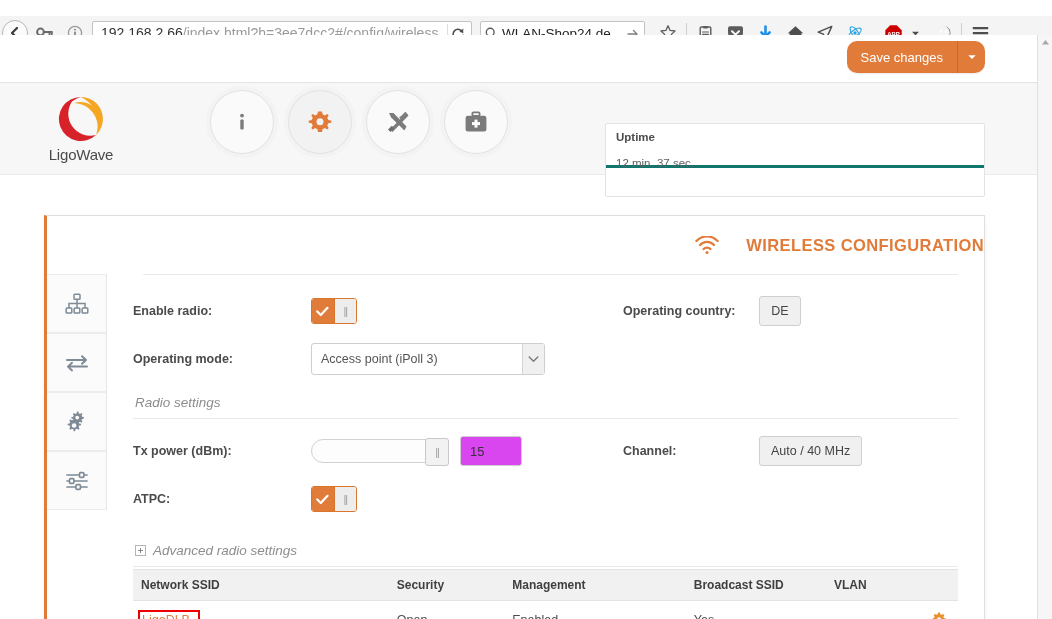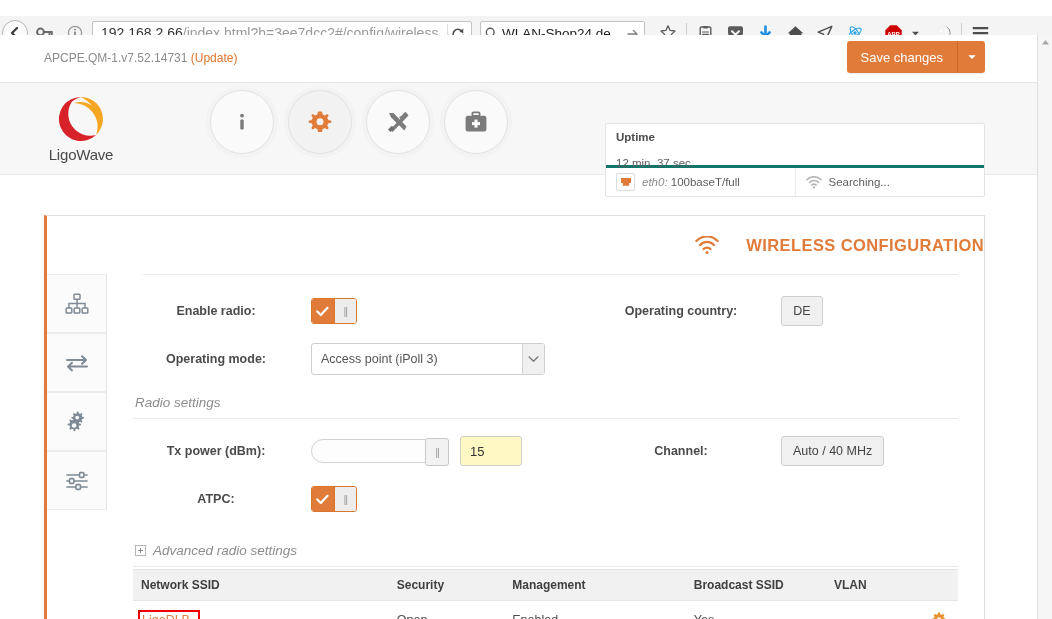--- a/index.html
+++ b/index.html
@@ -97,21 +97,21 @@
     border-bottom: 1px solid #e4e4e4;
   }
   .fw-version {
     position: absolute; left: 44px; top: 16px;
     font-size: 12px; color: #8b8b8b;
   }
   .fw-version .update { color: #e1762c; }
   .save-wrap {
     position: absolute; right: 52px; top: 6px;
     display: flex; height: 32px;
-    border-radius: 3px; overflow: hidden;
+    border-radius: 10px; overflow: hidden;
     box-shadow: 0 1px 1px rgba(0,0,0,0.08);
   }
   .save-btn {
     background: #e07b39; color: #fff;
     font-size: 13px; padding: 0 14px;
     display: flex; align-items: center;
     border: none; cursor: pointer;
     font-family: "Liberation Sans", sans-serif;
   }
   .save-caret {
@@ -212,24 +212,24 @@
     right: 0; bottom: 0;
     padding: 0 26px;
   }
   .hr { height: 1px; background: #eaeaea; margin: 0 0 0 10px; }
 
   .row {
     display: flex; align-items: center;
     height: 48px;
   }
   .field-left { width: 490px; display: flex; align-items: center; }
-  .field-right { flex: 1; display: flex; align-items: center; gap: 22px; }
+  .field-right { flex: 1; display: flex; align-items: center; }
   .lbl {
     font-size: 12.5px; font-weight: bold; color: #4b4b4b;
-    text-align: center; padding-right: 12px;
+    text-align: left; padding-right: 12px;
   }
   .lbl-w1 { width: 178px; }
   .lbl-w2 { width: 128px; }
 
   .toggle {
     display: flex; height: 26px; width: 46px;
     border: 1px solid #d9762e; border-radius: 3px;
     overflow: hidden; cursor: pointer;
   }
   .tog-on {
@@ -296,21 +296,21 @@
     position: absolute; right: -6px; top: -2px;
     width: 24px; height: 28px;
     background: #f2f2f2; border: 1px solid #c8c8c8;
     border-radius: 3px;
     display: flex; align-items: center; justify-content: center;
     color: #a0a0a0; font-size: 11px; letter-spacing: -1px;
   }
   .num-input {
     width: 62px; height: 30px;
     border: 1px solid #cecece; border-radius: 3px;
-    background: #fef9c3;
+    background: #d946ef;
     font-size: 13px; color: #333;
     padding-left: 9px;
     font-family: "Liberation Sans", sans-serif;
   }
 
   
   table.ssid { width: 100%; border-collapse: collapse; margin-top: 2px; }
   table.ssid th {
     background: #f1f1f1;
     font-size: 12px; font-weight: bold; color: #3f3f3f;
@@ -459,24 +459,20 @@
   <div class="sb-arrow">
     <svg width="9" height="7" viewBox="0 0 9 7">
         <path d="M4.5 1 L8 5.6 L1 5.6 Z" fill="#a8a8a8"></path>
       </svg>
   </div>
 </div>
 
 <div class="page">
 
   <div class="topbar">
-    <div class="fw-version">
-      <span>APCPE.QM-1.v7.52.14731</span>
-      <span class="update">(Update)</span>
-    </div>
     <div class="save-wrap">
       <button class="save-btn">Save changes</button>
       <div class="save-caret">
         <svg width="10" height="10" viewBox="0 0 10 10">
             <path d="M1.3 3.3 L5 7 L8.7 3.3 Z" fill="#ffffff"></path>
           </svg>
       </div>
     </div>
   </div>
 
@@ -520,39 +516,20 @@
         </svg>
       </div>
     </div>
   </div>
 
   <div class="status-panel">
     <div class="sp-top">
       <div class="sp-cell">
         <div class="sp-label">Uptime</div>
         <div class="sp-value">12 min. 37 sec.</div>
-      </div>
-    </div>
-    <div class="sp-bot">
-      <div class="sp-bcell">
-        <span class="eth-icon">
-          <svg width="12" height="11" viewBox="0 0 12 11">
-              <path d="M1 1 H11 V6 H9.2 V8.8 H2.8 V6 H1 Z" fill="#e07b39"></path>
-            </svg>
-        </span>
-        <span class="sp-btext"><i>eth0:</i> <span>100baseT/full</span></span>
-      </div>
-      <div class="sp-bcell">
-        <svg width="16" height="13" viewBox="0 0 16 13">
-          <path d="M1 3.6 A10 10 0 0 1 15 3.6" fill="none" stroke="#b5b5b5" stroke-width="1.6" stroke-linecap="round"></path>
-          <path d="M3.5 6.4 A6.4 6.4 0 0 1 12.5 6.4" fill="none" stroke="#b5b5b5" stroke-width="1.6" stroke-linecap="round"></path>
-          <path d="M5.9 9.1 A3 3 0 0 1 10.1 9.1" fill="none" stroke="#b5b5b5" stroke-width="1.6" stroke-linecap="round"></path>
-          <circle cx="8" cy="11.4" r="1.1" fill="#b5b5b5"></circle>
-        </svg>
-        <span class="sp-btext">Searching...</span>
       </div>
     </div>
   </div>
 
   <div class="panel">
     <div class="panel-title">
       <svg width="24" height="19" viewBox="0 0 24 19">
         <path d="M1.4 5 A14.5 14.5 0 0 1 22.6 5" fill="none" stroke="#e07b39" stroke-width="2.3" stroke-linecap="round"></path>
         <path d="M5 9 A9.4 9.4 0 0 1 19 9" fill="none" stroke="#e07b39" stroke-width="2.3" stroke-linecap="round"></path>
         <path d="M8.6 13.1 A4.6 4.6 0 0 1 15.4 13.1" fill="none" stroke="#e07b39" stroke-width="2.3" stroke-linecap="round"></path>

